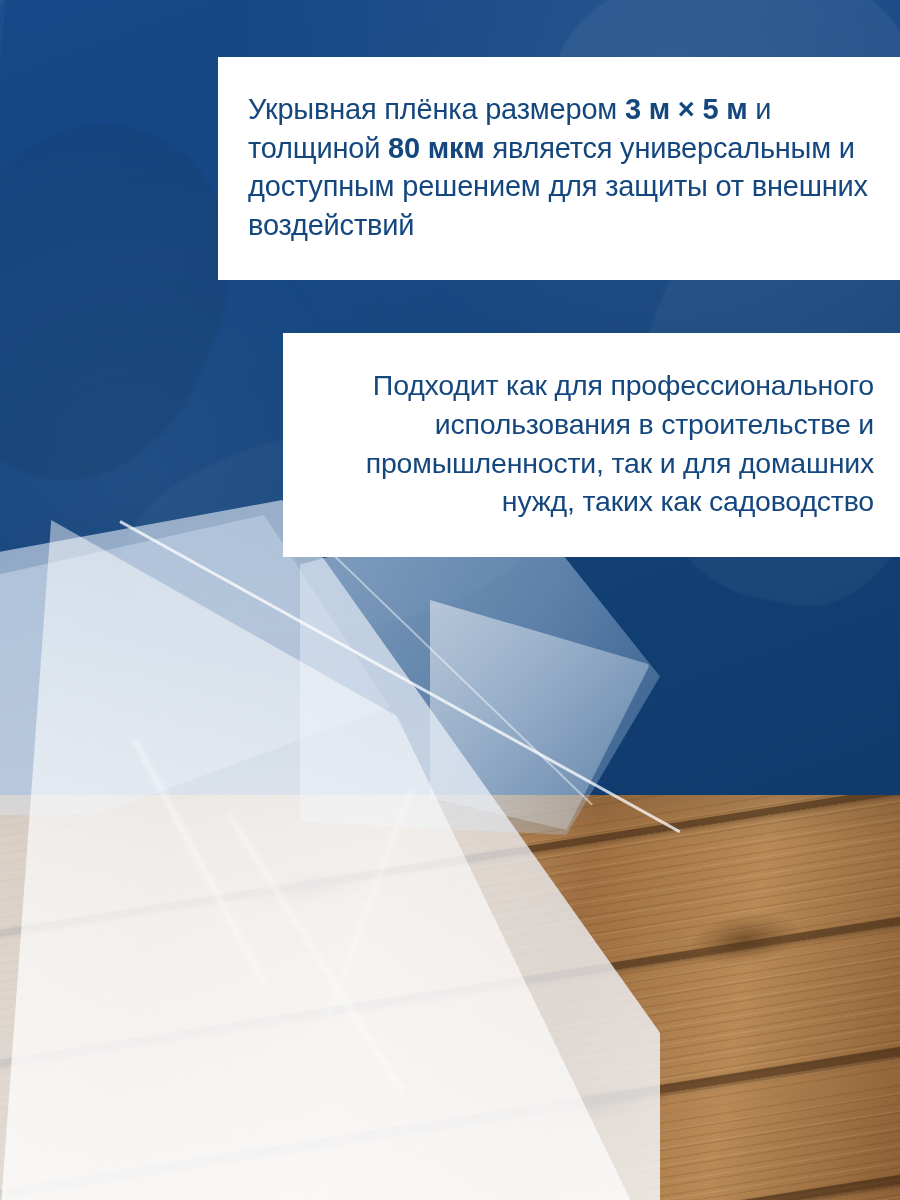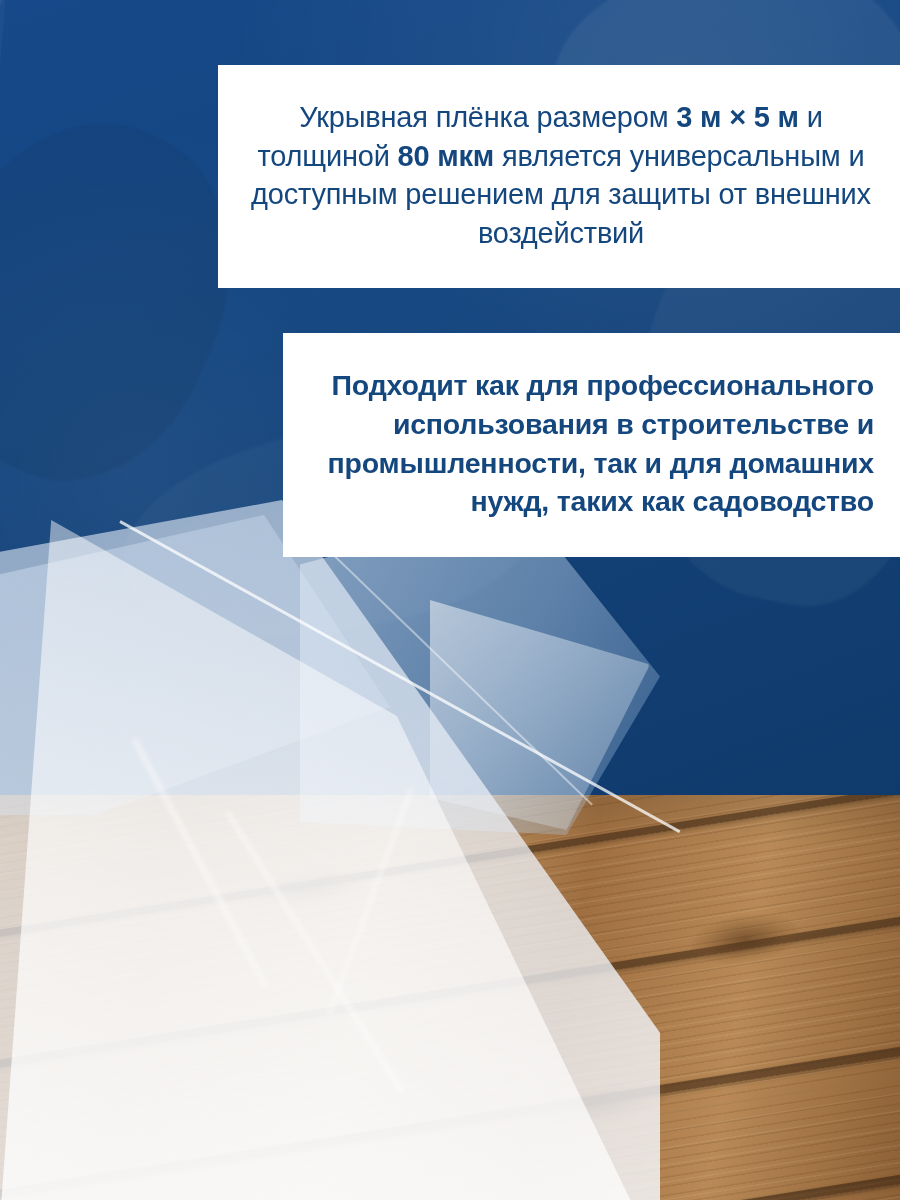--- a/index.html
+++ b/index.html
@@ -160,40 +160,38 @@
   .card {
     position: absolute;
     background: #ffffff;
     color: #14467f;
     box-sizing: border-box;
   }
   .card-1 {
     left: 218px; top: 57px;
     width: 682px;
     padding: 33px 26px 36px 30px;
-    text-align: center;
-    margin-top: 8px;
+    text-align: left;
   }
   .card-2 {
     left: 283px; top: 333px;
     width: 617px;
     padding: 33px 26px 36px 30px;
     text-align: right;
   }
   .card p {
     margin: 0;
     font-size: 29px;
     line-height: 1.33;
     color: #15477f;
     letter-spacing: -0.2px;
   }
   .card-2 p {
     font-size: 28.5px;
     line-height: 1.36;
-    font-weight: bold;
   }
   .strong {
     font-weight: bold;
   }
 </style>
 </head>
 <body>
 
 <div id="poster">
 

